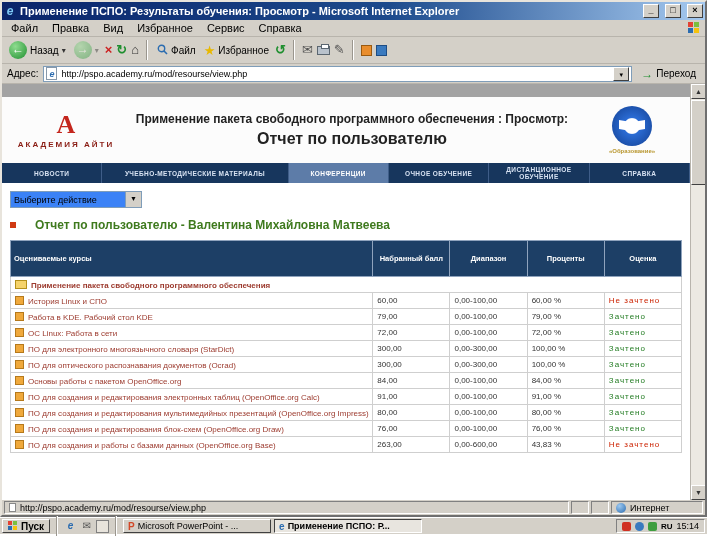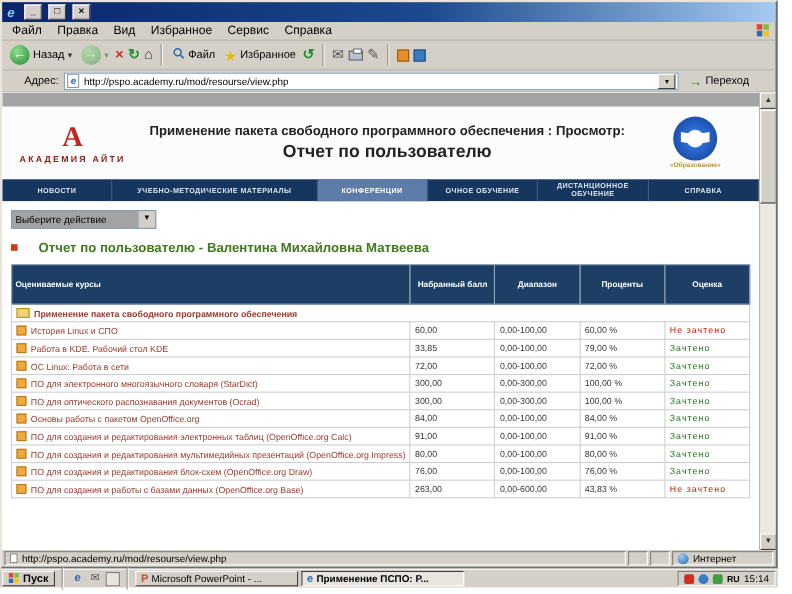--- a/index.html
+++ b/index.html
@@ -38,21 +38,21 @@
   .history { color:#1f8f2f; font-weight:bold; }
   .mail { color:#555; }
   .edit { color:#555; }
   .star { color:#e8b800; font-size:13px; }
   .printer { width:13px; height:9px; background:#b9c2cc; border:1px solid #5b6670; position:relative; }
   .printer::before { content:""; position:absolute; left:3px; top:-3px; width:6px; height:3px; background:#fff; border:1px solid #5b6670; }
   .sq { width:11px; height:11px; display:inline-block; }
   .orange { background:#e98d2c; border:1px solid #9a5a10; }
   .blue { background:#3a7abf; border:1px solid #1d4d85; }
 
-  .addressbar { height:20px; flex:0 0 20px; display:flex; align-items:center; gap:5px; padding:0 20px; border-bottom:1px solid #b8b4ac; font-size:10px; }
+  .addressbar { height:20px; flex:0 0 20px; display:flex; align-items:center; gap:5px; padding:0 5px; border-bottom:1px solid #b8b4ac; font-size:10px; }
   .addr-input { flex:1; height:16px; background:#fff; border:1px solid #7f9db9; display:flex; align-items:center; gap:4px; padding:0 2px; }
   .page-ico { width:11px; height:13px; background:#fff; border:1px solid #8899aa; text-align:center; }
   .page-e { color:#2b6cb0; font-size:9px; font-weight:bold; font-style:italic; line-height:11px; }
   .addr-text { flex:1; font-size:9px; white-space:nowrap; overflow:hidden; }
   .addr-drop { width:16px; height:14px; background:#d4d0c8; border:1px solid; border-color:#fff #404040 #404040 #fff; text-align:center; font-size:7px; line-height:13px; }
   .go-btn { display:flex; align-items:center; gap:3px; padding:0 4px; }
   .go-arrow { color:#1f8f2f; font-weight:bold; font-size:12px; }
 
   
   .content { flex:1 1 auto; position:relative; background:#fff; overflow:hidden; }
@@ -78,21 +78,21 @@
   .emblem::after  { right:7px; transform:skewY(-9deg); }
   .logo-right-text { font-size:6px; color:#b8962e; font-weight:bold; margin-top:2px; }
 
   .nav { height:20px; background:#17365d; display:flex; }
   .nav-tab { flex:1; display:flex; align-items:center; justify-content:center; color:#d7e2f2; font-size:6.5px; font-weight:bold;
              letter-spacing:.4px; border-right:1px solid #3f5d88; text-align:center; padding:0 2px; }
   .nav-tab.wide { flex:1.9; }
   .nav-tab.active { background:#5d7ca8; color:#fff; }
 
   .page-body { padding:8px 8px 0 8px; background:#fff; }
-  .action-select { width:132px; height:17px; border:1px solid #7f9db9; background:#a3a3a3; display:flex; align-items:center; font-size:9px;justify-content:flex-end; }
+  .action-select { width:132px; height:17px; border:1px solid #7f9db9; background:#3b82f6; display:flex; align-items:center; font-size:9px;justify-content:flex-end; }
   .sel-text { flex:1; padding:0 3px; white-space:nowrap; overflow:hidden; }
   .sel-arrow { width:16px; height:15px; background:#d4d0c8; border-left:1px solid #7f9db9; text-align:center; font-size:7px; line-height:14px; }
   .report-title { margin-top:10px; font-size:12px; font-weight:bold; color:#3f7a1e; display:flex; align-items:center; gap:19px; }
   .bullet { width:6px; height:6px; background:#d03a12; flex:0 0 6px; }
 
   table.report { margin-top:8px; width:100%; border-collapse:collapse; table-layout:fixed; }
   .report th { background:#1d3f66; color:#fff; font-size:7.5px; font-weight:bold; border:1px solid #8fa3bd;
                padding:2px 3px; height:36px; text-align:center; vertical-align:middle; }
   .report th.th-name { width:54%; text-align:left; }
   .report td { border:1px solid #cfcfcf; padding:1px 4px; height:16px; color:#333; font-size:8px;
@@ -137,20 +137,21 @@
   .t-grn { background:#3f9e3f; border-radius:2px; }
   .tray-lang { font-size:8px; font-weight:bold; }
 </style>
 </head>
 <body>
 
 <div class="window">
 
   <div class="titlebar">
     <span class="ie-mini">e</span>
+    <span class="title-text">Применение ПСПО: Результаты обучения: Просмотр - Microsoft Internet Explorer</span>
     <span class="win-btn">_</span>
     <span class="win-btn">□</span>
     <span class="win-btn">×</span>
   </div>
 
   <div class="menubar">
     <span id="menubar-items" class="menu-items">
         <span class="menu-item">Файл</span>
         <span class="menu-item">Правка</span>
         <span class="menu-item">Вид</span>
@@ -271,21 +272,21 @@
             </tr>
           <tr class="course-row">
                 <td class="c-name"><span class="doc-icon"></span><span class="course-link">История Linux и СПО</span></td>
                 <td class="c-num">60,00</td>
                 <td class="c-num">0,00-100,00</td>
                 <td class="c-num">60,00 %</td>
                 <td class="c-grade fail">Не зачтено</td>
               </tr>
               <tr class="course-row">
                 <td class="c-name"><span class="doc-icon"></span><span class="course-link">Работа в KDE. Рабочий стол KDE</span></td>
-                <td class="c-num">33,85</td>
+                <td class="c-num">79,00</td>
                 <td class="c-num">0,00-100,00</td>
                 <td class="c-num">79,00 %</td>
                 <td class="c-grade pass">Зачтено</td>
               </tr>
               <tr class="course-row">
                 <td class="c-name"><span class="doc-icon"></span><span class="course-link">ОС Linux: Работа в сети</span></td>
                 <td class="c-num">72,00</td>
                 <td class="c-num">0,00-100,00</td>
                 <td class="c-num">72,00 %</td>
                 <td class="c-grade pass">Зачтено</td>

